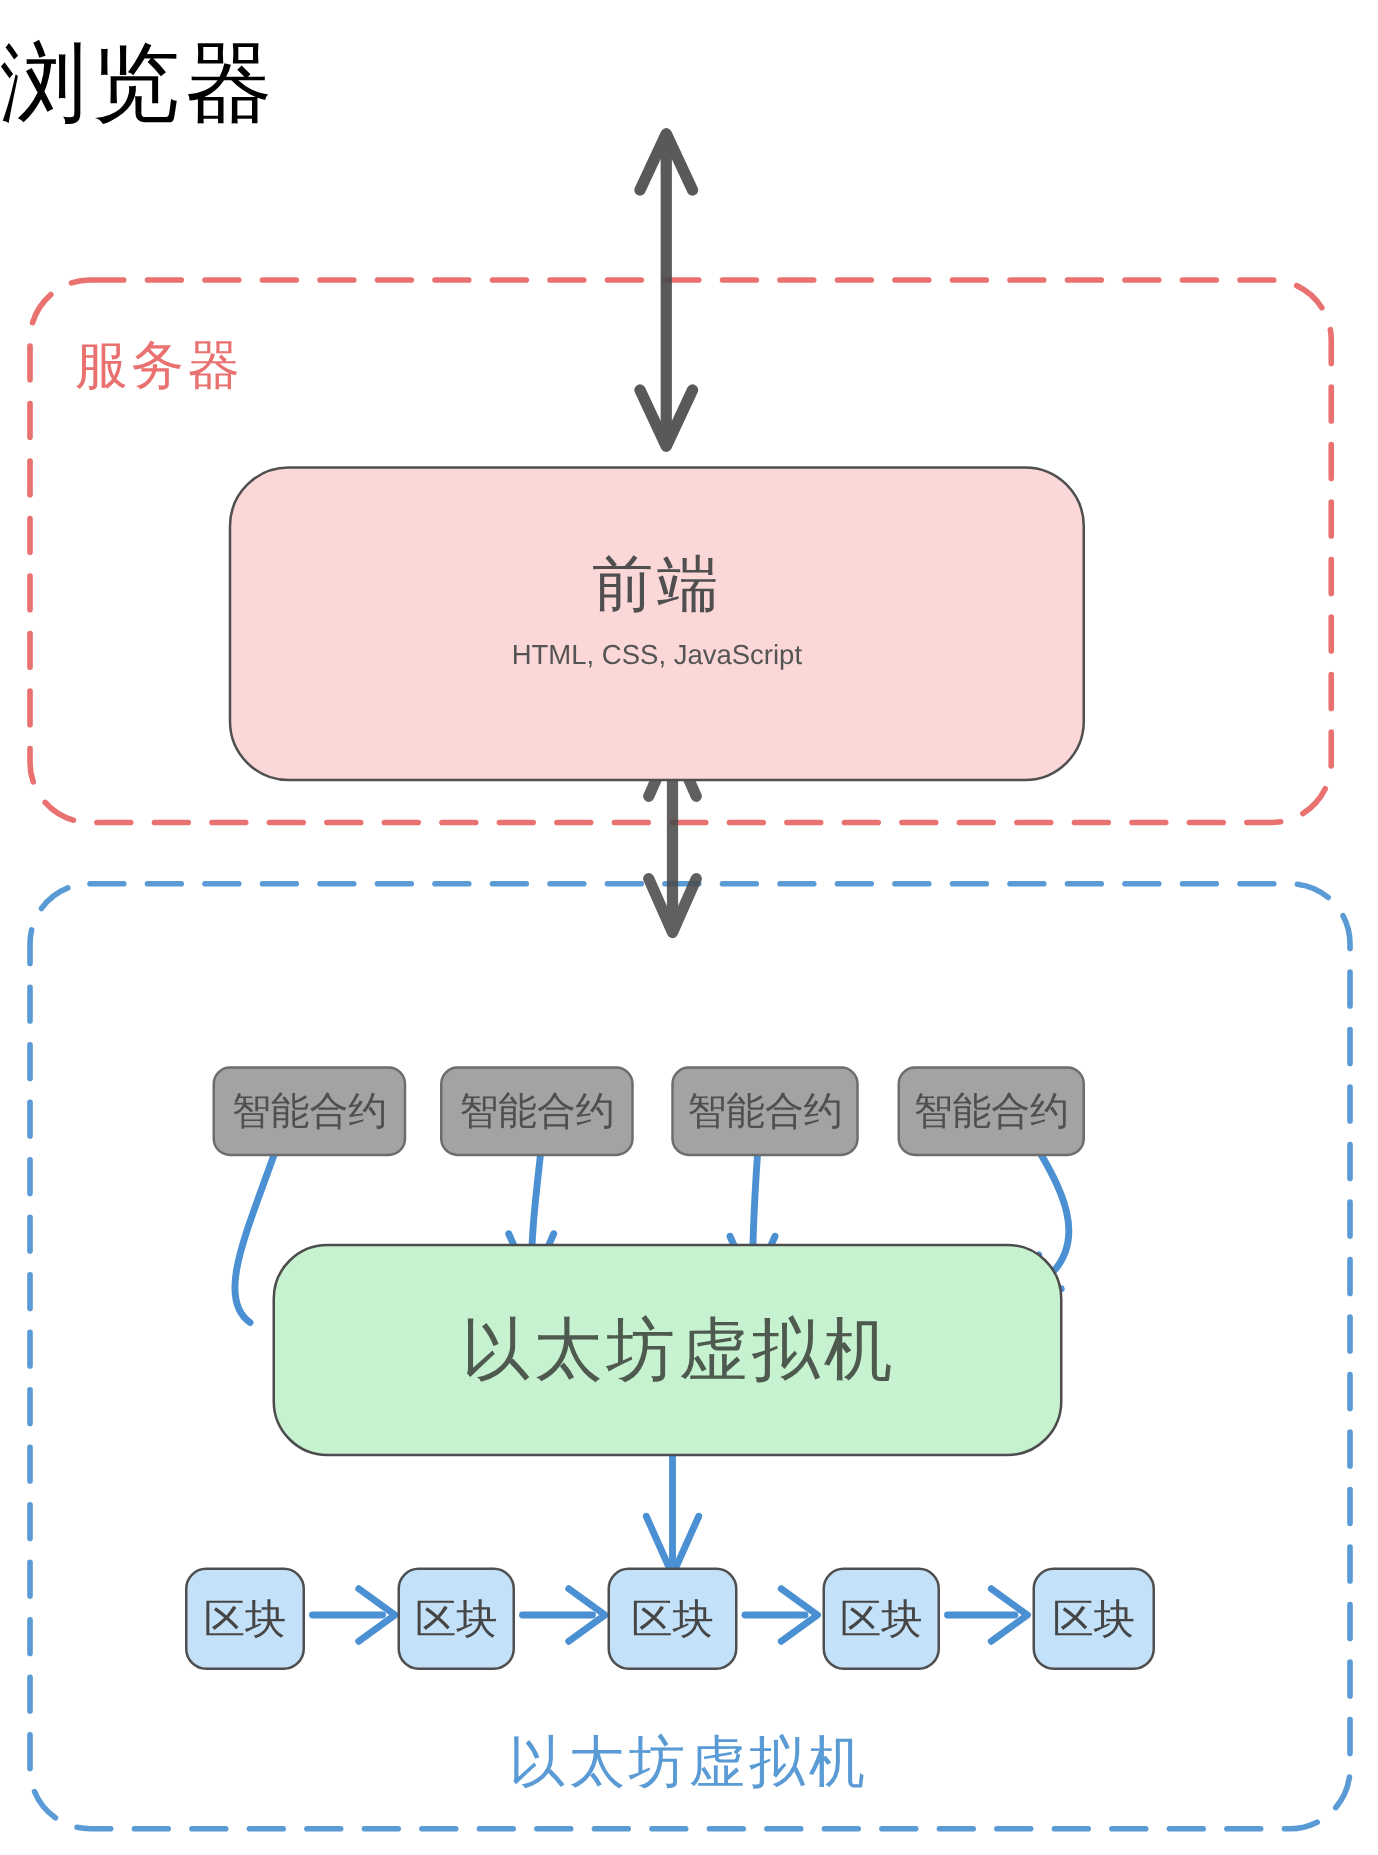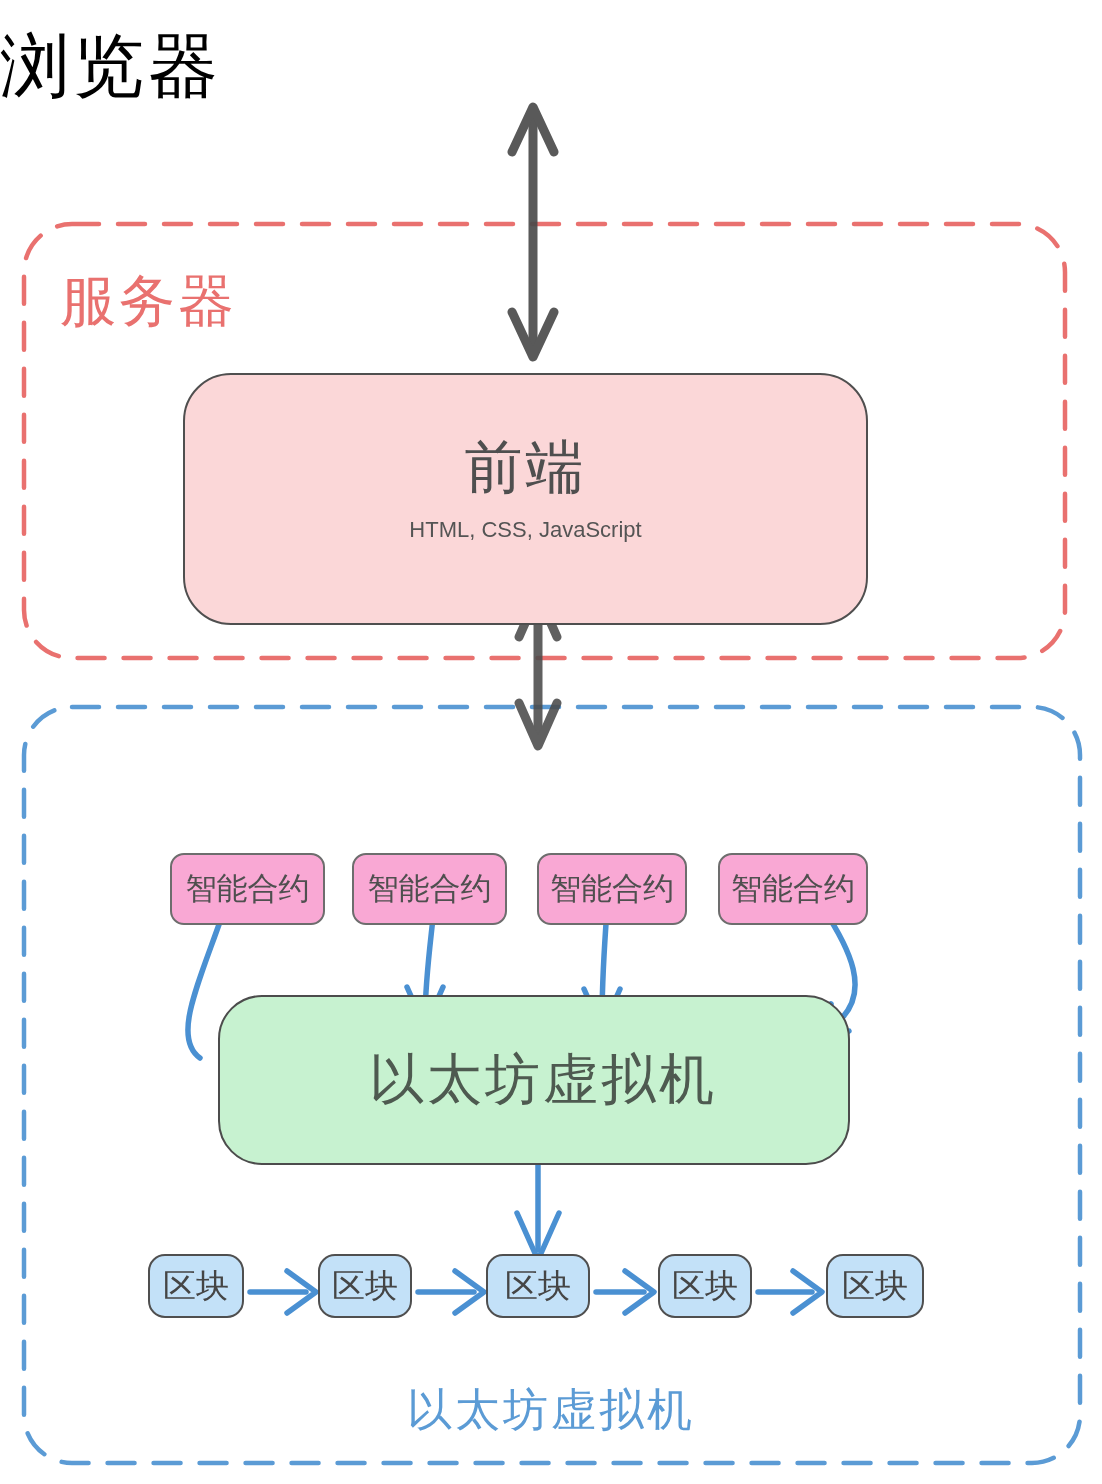--- a/index.html
+++ b/index.html
@@ -20,52 +20,52 @@
   }
   .diagram-title {
     left: 0; top: 20px; width: 1062px;
     font-size: 70px;
     font-weight: 500;
     letter-spacing: 4px;
     color: #000000;
   }
   .server-label {
     left: 60px; top: 264px;
-    font-size: 56px;
+    font-size: 42px;
     font-weight: 500;
     letter-spacing: 3px;
     color: #e9716f;
   }
   .frontend-box {
     left: 183px; top: 373px;
     width: 685px; height: 252px;
     background: #fbd7d8;
     border: 2.5px solid #4f4f4f;
     border-radius: 48px;
     display: flex;
     flex-direction: column;
     align-items: center;
     justify-content: center;
     padding-bottom: 26px;
     box-sizing: border-box;
   }
   .frontend-title {
-    font-size: 58px;
+    font-size: 49px;
     font-weight: 500;
     letter-spacing: 3px;
     color: #4f4f4f;
   }
   .frontend-subtitle {
     margin-top: 10px;
     font-size: 22px;
     color: #545454;
   }
   .contract-box {
     top: 853px; height: 72px;
-    background: #f9a8d4;
+    background: #a3a3a3;
     border: 2px solid #6d6d6d;
     border-radius: 14px;
     display: flex;
     align-items: center;
     justify-content: center;
     font-size: 31px;
     color: #4f4f4f;
     box-sizing: border-box;
   }
   .contract-1 { left: 170px; width: 155px; }
@@ -84,21 +84,21 @@
     box-sizing: border-box;
     padding-left: 18px;
   }
   .evm-label {
     font-size: 55px;
     font-weight: 500;
     letter-spacing: 3px;
     color: #4e5a50;
   }
   .block-box {
-    top: 1254px; height: 64px;
+    top: 1254px; height: 82px;
     background: #c3e1f8;
     border: 2.5px solid #4f4f4f;
     border-radius: 17px;
     display: flex;
     align-items: center;
     justify-content: center;
     font-size: 33px;
     color: #454545;
     box-sizing: border-box;
   }

